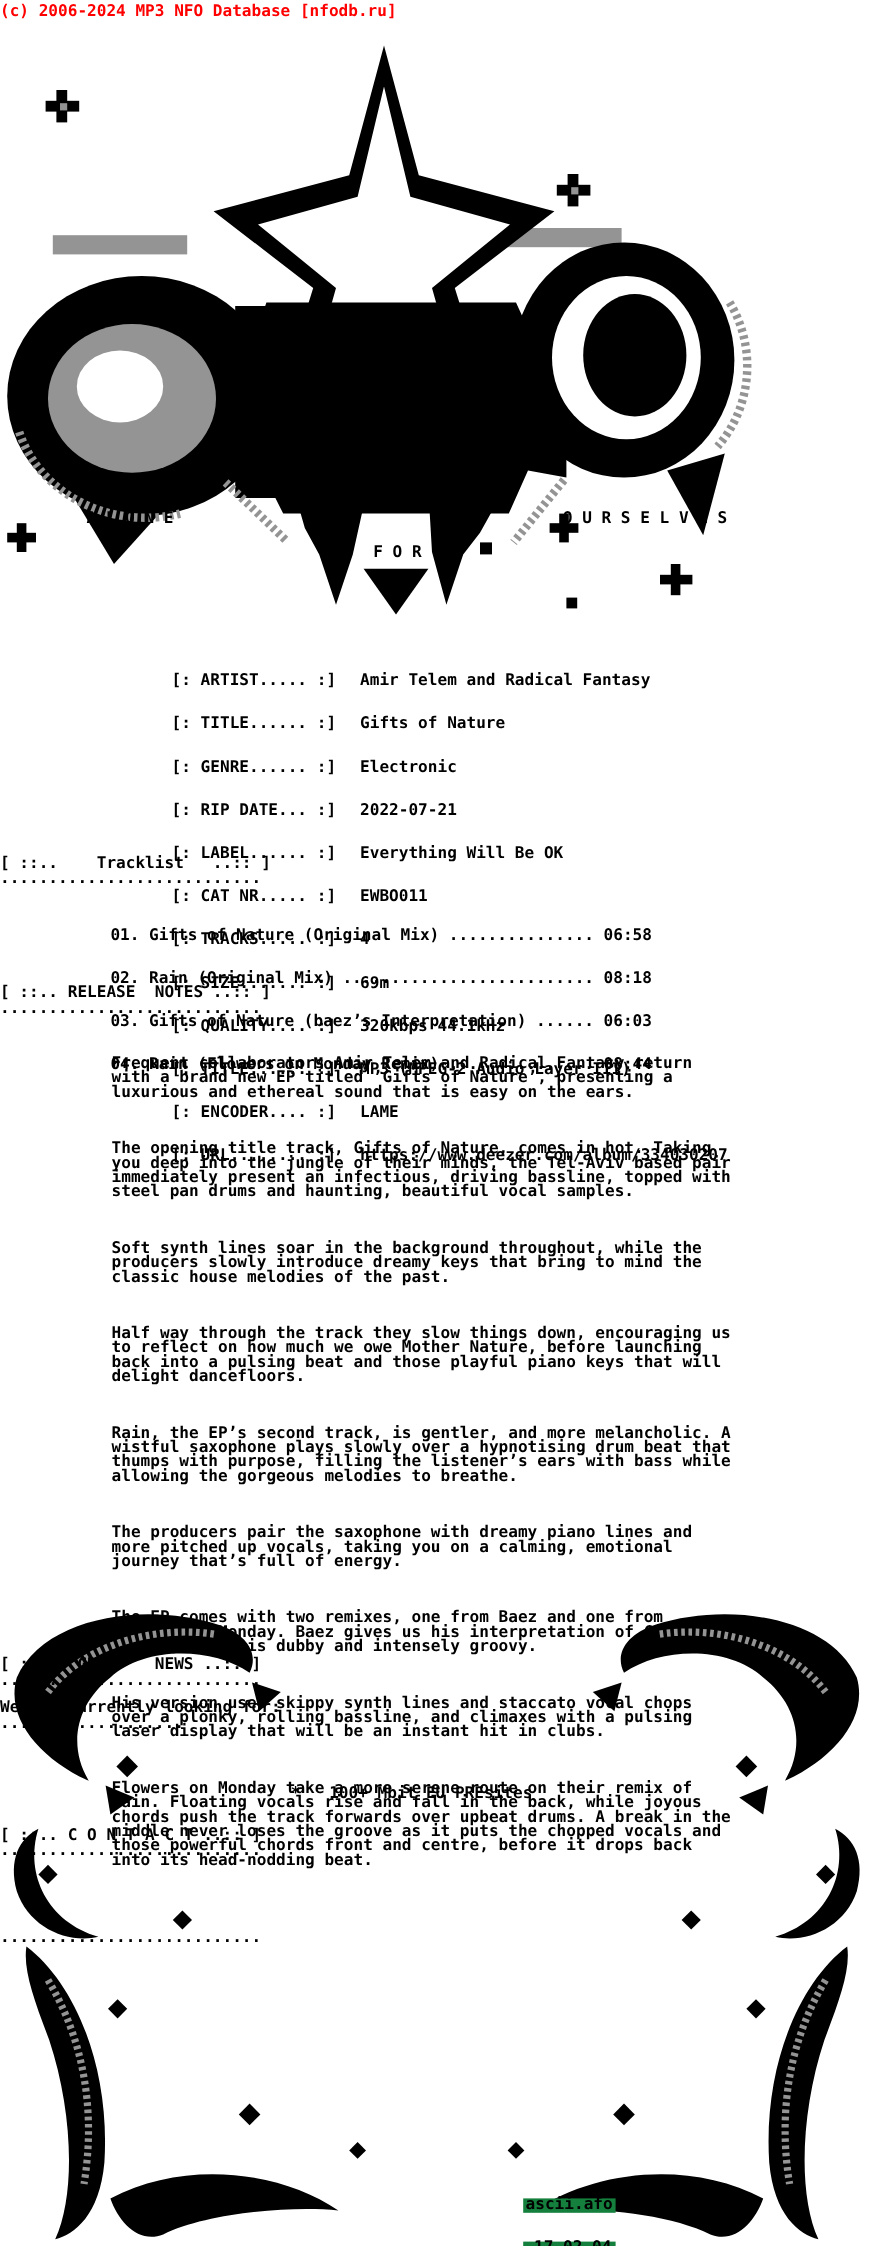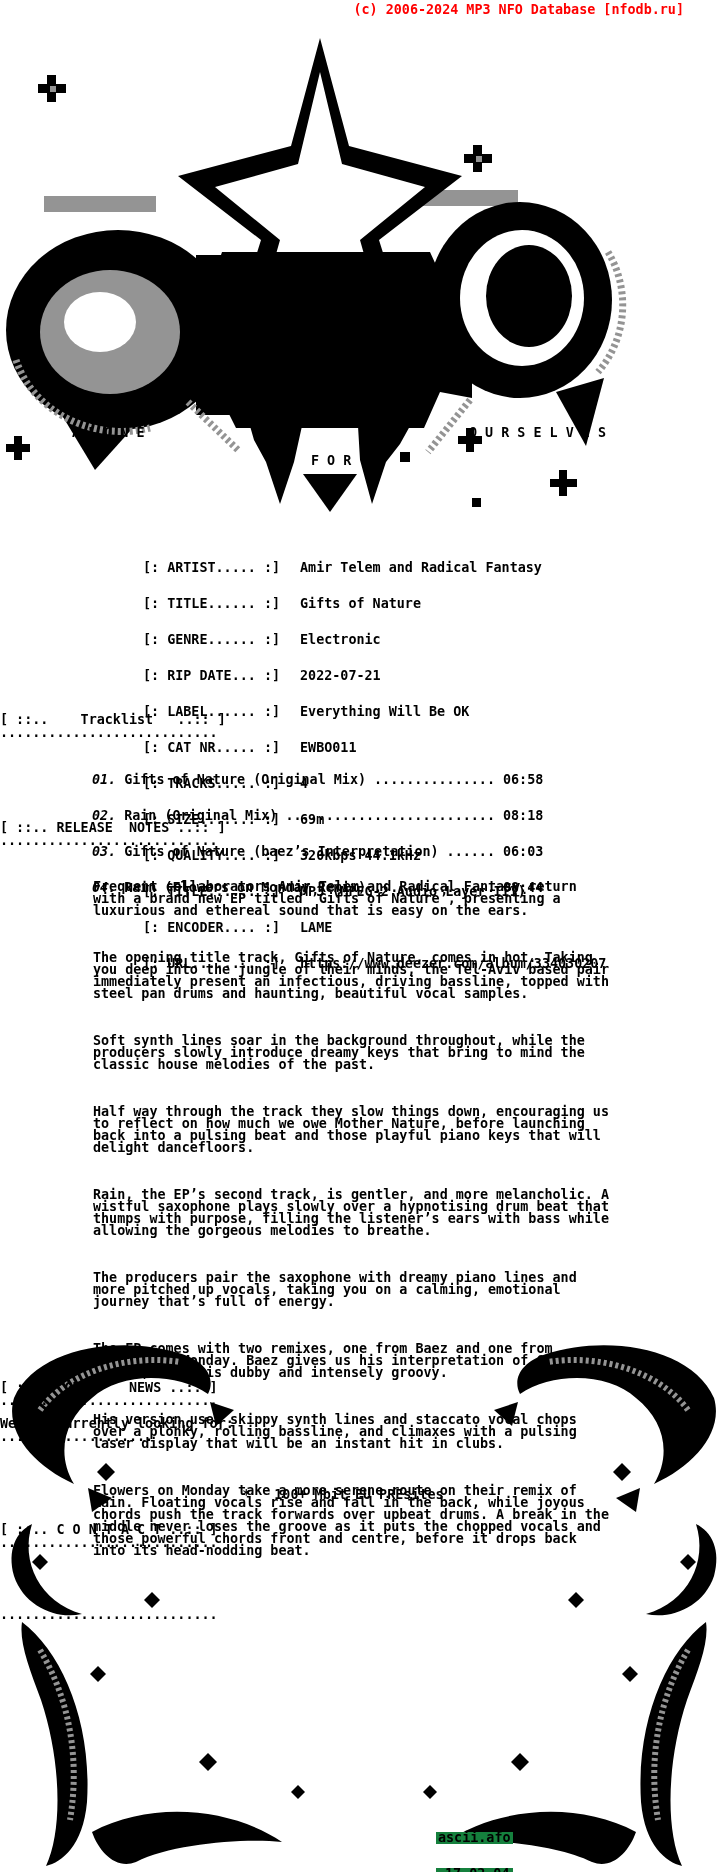--- a/index.html
+++ b/index.html
@@ -1,26 +1,26 @@
 <!DOCTYPE html>
 <html><head>
 <meta charset="utf-8">
 <style>
   html,body{margin:0;padding:0;background:#fff;}
   .page{position:relative;width:728px;height:1872px;background:#fff;overflow:hidden;
         font-family:"DejaVu Sans Mono",monospace;font-weight:bold;color:#000;}
   .t{position:absolute;white-space:pre;font:bold 13.4px "DejaVu Sans Mono",monospace;line-height:12px;color:#000;}
   .red{color:#ff0000;}
   .ctr{left:0;width:650px;text-align:left;}
-  .full-ctr{left:16px;width:668px;text-align:right;}
+  .full-ctr{left:0;width:668px;text-align:left;}
   .art{position:absolute;left:0;}
   .mrow{white-space:pre;line-height:12px;}
   .mval{margin-left:20px;}
   .trow{white-space:pre;line-height:12px;}
-  .tn{margin-right:8px;font-style:italic;}
+  .tn{margin-right:8px;}
   .tt{margin-right:8px;}
   .td{margin-right:8px;}
   .para{white-space:pre;margin:0 0 11px 0;line-height:12px;}
   .bullet{margin-right:24px;}
   .credit-box div{background:#15803d;padding:0 2px;line-height:12px;white-space:pre;}
   .credit-box .date{padding-left:9px;}
 </style>
 </head>
 <body>
 

